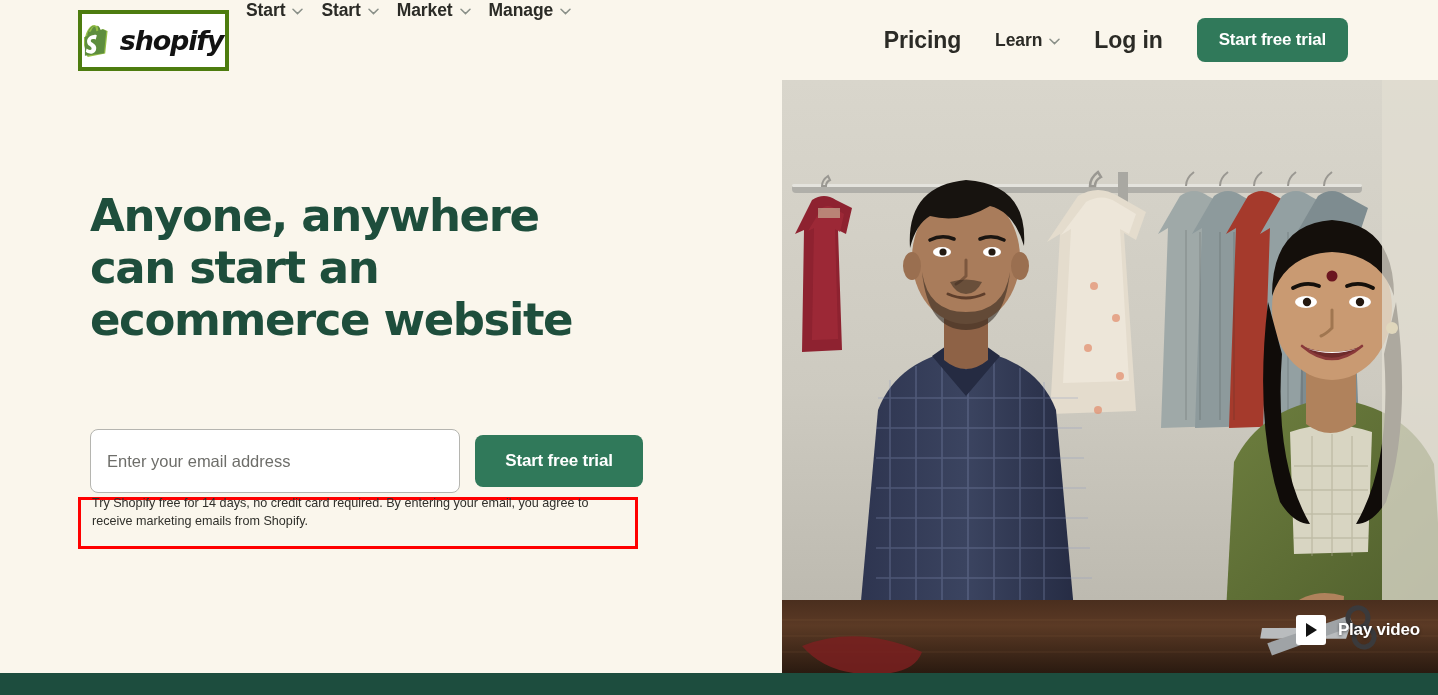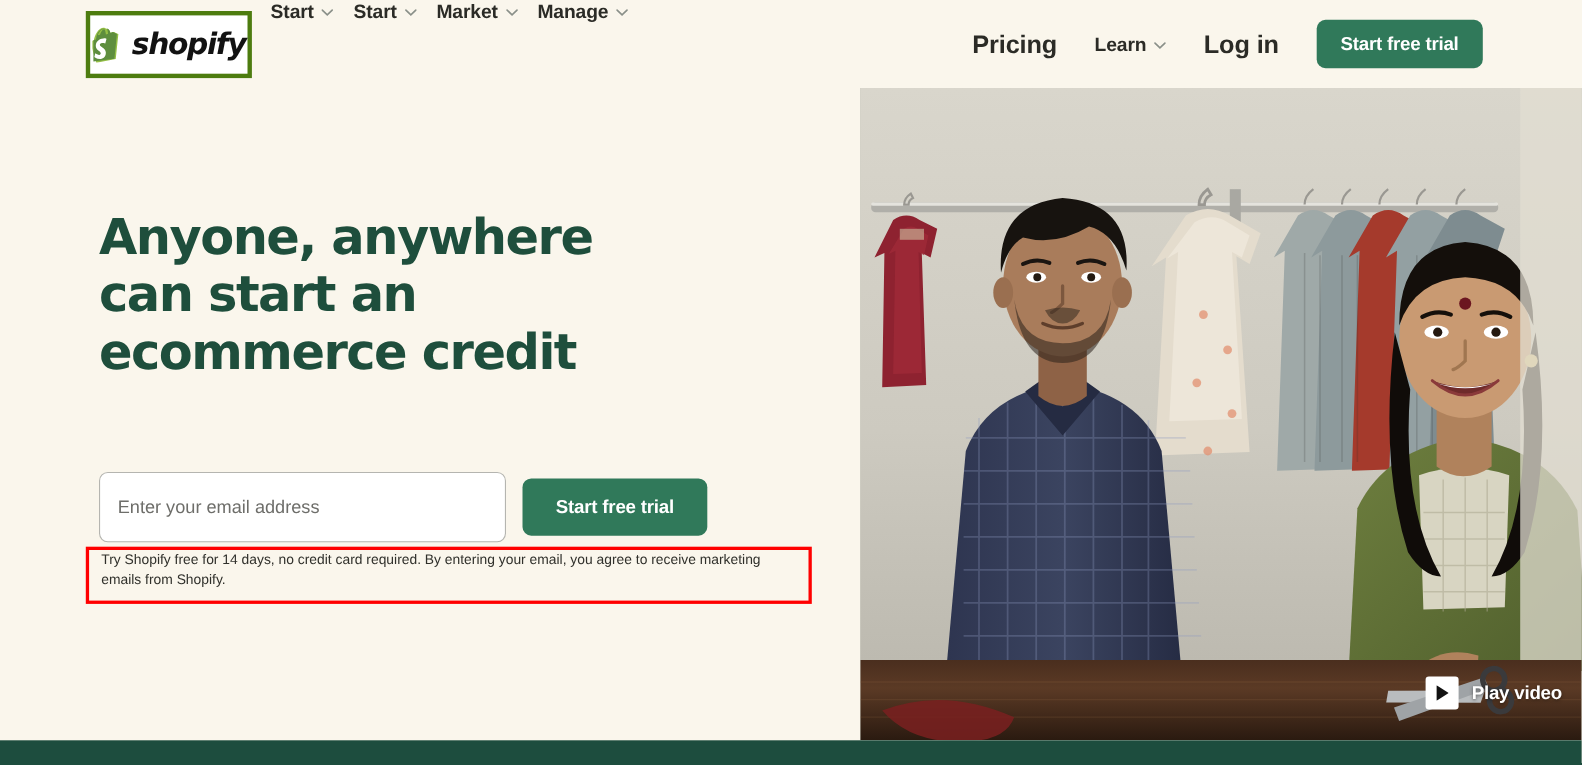--- a/index.html
+++ b/index.html
@@ -95,24 +95,24 @@
     background:#30795A; color:#FFFFFF;
     font-size:17px; font-weight:700;
     border:none; border-radius:8px;
     width:168px; height:52px;
     display:flex; align-items:center; justify-content:center;
     cursor:pointer; letter-spacing:-0.2px;
   }
 
   .disclaimer-annot {
     position:absolute; left:78px; top:497px;
-    width:660px; height:52px;
+    width:560px; height:52px;
     border:3px solid #FF0000;
-    display:flex; align-items:flex-start;
-    padding:0 11px;
+    display:flex; align-items:flex-end;
+    padding:16px 11px;
   }
   .disclaimer-text {
     font-size:12.6px; line-height:1.45;
     color:#30302B;
   }
 
   
   .hero-img {
     position:absolute; left:782px; top:80px;
     width:656px; height:593px;
@@ -203,21 +203,21 @@
               <path d="M1 1.2 5.5 5.6 10 1.2" fill="none" stroke="#8A9089" stroke-width="1.5" stroke-linecap="round"></path>
             </svg>
         </span>
       </div>
       <div class="nav-plain">Log in</div>
       <button class="btn-green">Start free trial</button>
     </div>
   </div>
 
   <div class="hero-left">
-    <h1 class="hero-title">Anyone, anywhere can start an ecommerce credit</h1>
+    <h1 class="hero-title">Anyone, anywhere can start an ecommerce website</h1>
   </div>
 
   <div class="form-row">
     <input class="email-input" type="email" placeholder="Enter your email address" style="">
     <button class="cta-btn">Start free trial</button>
   </div>
 
   <div class="disclaimer-annot">
     <p class="disclaimer-text">Try Shopify free for 14 days, no credit card required. By entering your email, you agree to receive marketing emails from Shopify.</p>
   </div>

